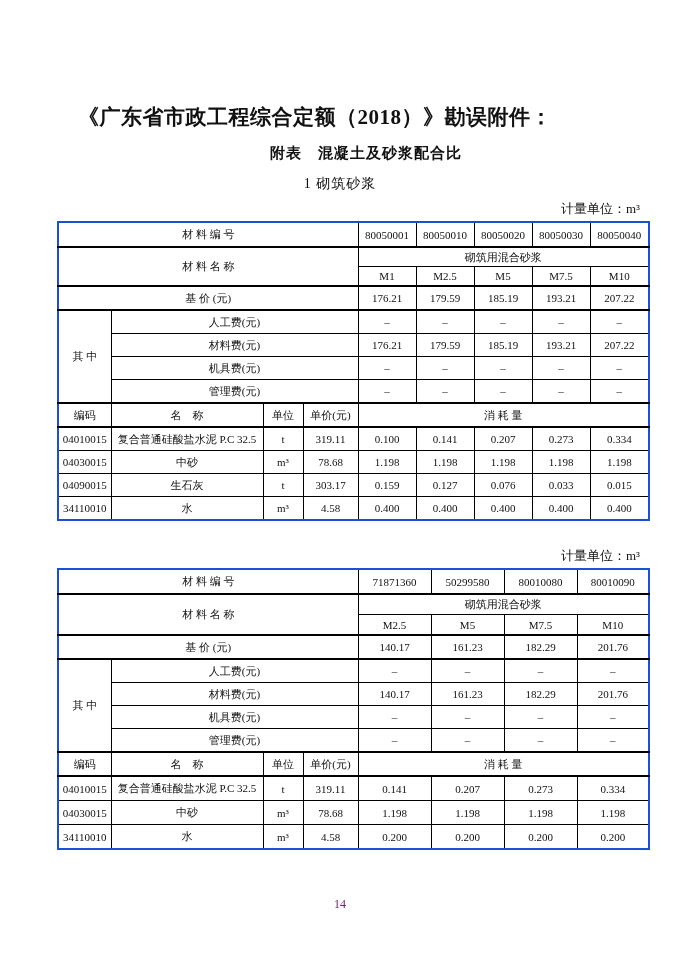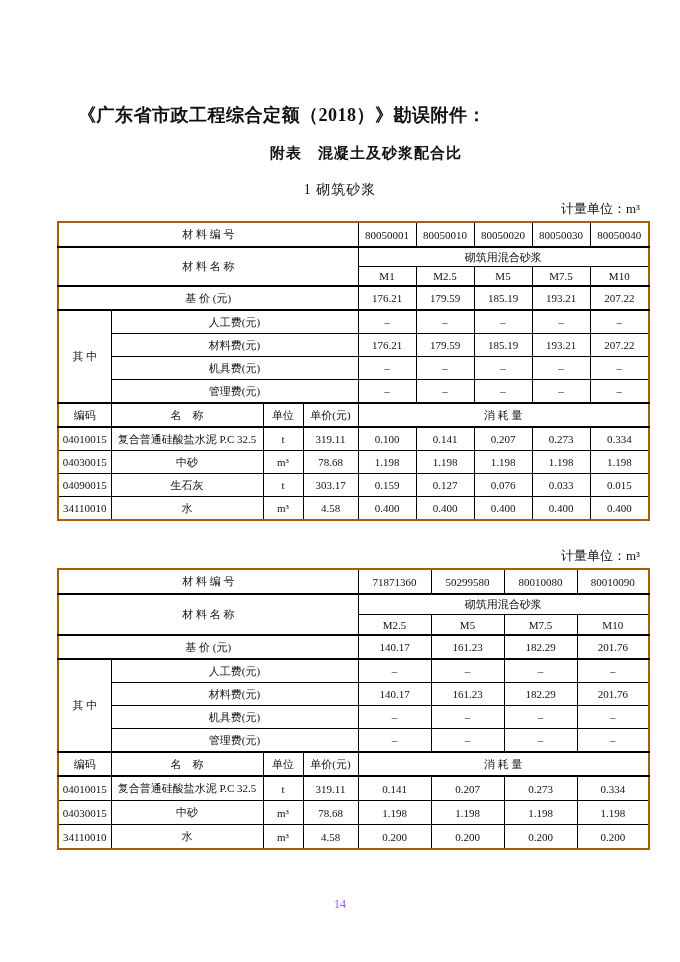--- a/index.html
+++ b/index.html
@@ -1,38 +1,38 @@
 <!DOCTYPE html>
 <html><head>
 <meta charset="utf-8">
 <style>
   html,body{margin:0;padding:0;}
   body{
     width:680px;height:962px;position:relative;background:#ffffff;
     font-family:"Liberation Serif","DejaVu Serif",serif;color:#111;
   }
-  .title{position:absolute;left:78px;top:103px;font-size:18px;font-weight:bold;letter-spacing:.5px;text-align:center;}
+  .title{position:absolute;left:78px;top:103px;font-size:21px;font-weight:bold;letter-spacing:.5px;text-align:center;}
   .subtitle{position:absolute;left:0;top:144px;width:100%;text-align:center;font-size:15px;font-weight:bold;letter-spacing:1px;padding-left:26px;}
-  .section-heading{position:absolute;left:0;top:175px;width:100%;text-align:center;font-size:14px;letter-spacing:1px;margin-top:6px;}
+  .section-heading{position:absolute;left:0;top:175px;width:100%;text-align:center;font-size:14px;letter-spacing:1px;}
   .block{position:absolute;left:57px;width:591px;}
   .block1{top:200px;}
   .block2{top:547px;}
   .unit-note{text-align:right;font-size:13px;padding-right:8px;margin-bottom:3px;}
-  table.t{border-collapse:collapse;width:591px;table-layout:fixed;border:2px solid #a16207;}
+  table.t{border-collapse:collapse;width:591px;table-layout:fixed;border:2px solid #1d4ed8;}
   table.t td{
     border:1px solid #000;font-size:11px;text-align:center;vertical-align:middle;
     padding:0 3px;height:22px;overflow:hidden;white-space:nowrap;
   }
   tr.h23 td{height:23px;}
   tr.h18 td{height:18px;}
   tr.h19 td{height:19px;}
   tr.thick-top td{border-top-width:2px;}
   td.name-left{text-align:left;padding-left:6px;}
   td.among{white-space:pre-line;line-height:1.5;font-size:11px;margin-top:15px;}
-  .page-num{position:absolute;left:0;top:897px;width:100%;text-align:center;font-size:12px;color:#8b5cf6;}
+  .page-num{position:absolute;left:0;top:897px;width:100%;text-align:center;font-size:12px;color:#701a75;}
 </style>
 </head>
 <body>
 
 <div class="title">《广东省市政工程综合定额（2018）》勘误附件：</div>
 <div class="subtitle">附表　混凝土及砂浆配合比</div>
 <div class="section-heading">1 砌筑砂浆</div>
 
 <div class="block block1">
   <div class="unit-note">计量单位：m³</div>

